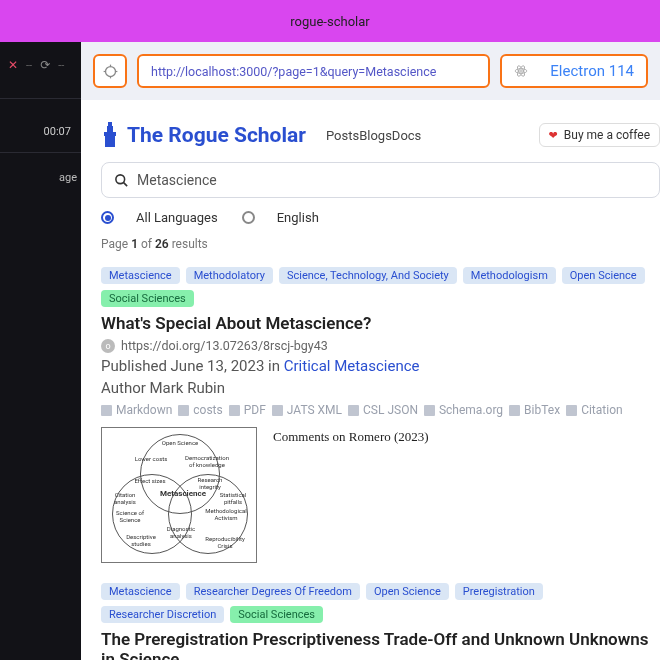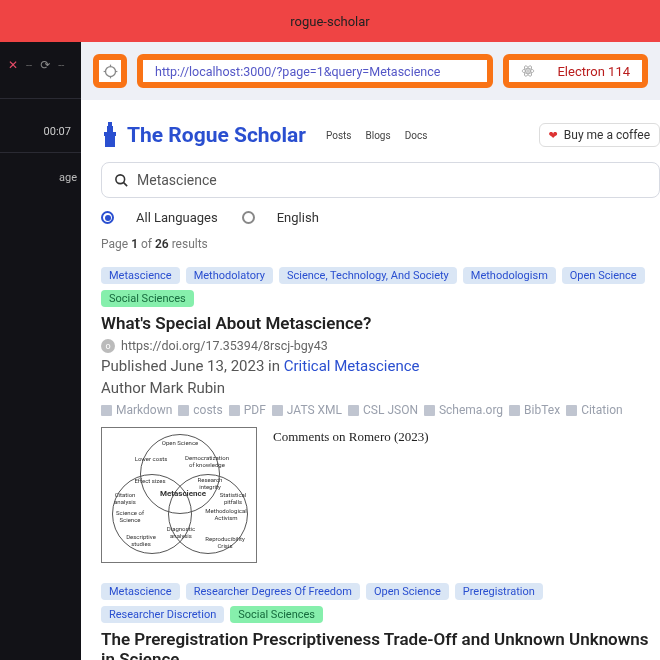--- a/index.html
+++ b/index.html
@@ -1,40 +1,40 @@
 <!DOCTYPE html>
 <html><head>
 <meta charset="utf-8">
 <style>
   * { box-sizing: border-box; margin: 0; padding: 0; }
   body { font-family: -apple-system, BlinkMacSystemFont, "Segoe UI", Roboto, sans-serif; width: 660px; height: 660px; overflow: hidden; background: #000; font-size: 13px; }
   .frame { width: 660px; height: 660px; background: #000; position: relative; }
-  .titlebar { position: absolute; top: 0; left: 0; right: 0; height: 42px; background: #ef4444; display: flex; align-items: center; justify-content: center; color: #222; font-size: 13px; }
+  .titlebar { position: absolute; top: 0; left: 0; right: 0; height: 42px; background: #d946ef; display: flex; align-items: center; justify-content: center; color: #222; font-size: 13px; }
   .dark-sidebar { position: absolute; left: 0; top: 42px; width: 81px; bottom: 0; background: #121217; color: #ddd; font-size: 11px; }
   .dark-sidebar .close-row { display: flex; align-items: center; gap: 6px; padding: 16px 8px; }
   .dark-sidebar .x { color: #e74c68; font-size: 12px; }
   .dark-sidebar .reload { color: #888; font-size: 12px; }
   .dark-sidebar .sep { color: #666; font-size: 11px; padding: 0 2px; }
   .dark-sidebar .timer { text-align: right; padding: 26px 10px 0 0; color: #ccc; font-size: 11px; margin-left: 14px; }
   .dark-sidebar .divline { border-top: 1px solid #2a2a33; margin: 10px 0 0 0; }
   .dark-sidebar .sidelabel { padding: 18px 4px 0 4px; color: #bbb; font-size: 11px; text-align: right; }
   .content-area { position: absolute; left: 81px; top: 42px; right: 0; bottom: 0; background: #eef0f6; }
   .urlbar-row { display: flex; align-items: center; gap: 10px; padding: 12px 12px; }
-  .target-btn, .url-field, .electron-btn { background: #fff; border: 6px solid #f97316; border-radius: 6px; height: 34px; display: flex; align-items: center; }
+  .target-btn, .url-field, .electron-btn { background: #fff; border: 2px solid #f97316; border-radius: 6px; height: 34px; display: flex; align-items: center; }
   .target-btn { width: 34px; justify-content: center; color: #888; }
   .url-field { flex: 1; padding: 0 12px; color: #5457c7; font-size: 12.5px; }
-  .electron-btn { padding: 0 12px; color: #b91c1c; gap: 22px; font-size: 13px; }
+  .electron-btn { padding: 0 12px; color: #3b82f6; gap: 22px; font-size: 15px; }
   .gear-icon { color: #aaa; }
   .page-viewport { position: absolute; left: 81px; top: 100px; right: 0; bottom: 0; background: #fff; padding: 22px 0 0 20px; overflow: hidden; }
   .site-header { display: flex; align-items: center; gap: 20px; }
   .brand { display: flex; align-items: center; gap: 8px; }
   .brand-mark { width: 18px; height: 26px; position: relative; }
   .brand-mark svg { display: block; }
   .brand-title { color: #2a4fd0; font-weight: 700; font-size: 21px; }
-  .nav-links { display: flex; gap: 14px; color: #444; font-size: 10px; }
+  .nav-links { display: flex; color: #444; font-size: 13px; }
   .spacer { flex: 1; }
   .coffee-btn { display: flex; align-items: center; gap: 6px; border: 1px solid #ddd; border-radius: 6px; padding: 4px 9px; font-size: 12px; color: #333; }
   .coffee-heart { color: #d33; font-size: 11px; }
   .search-row { margin-top: 14px; display: flex; align-items: center; }
   .search-box { flex: 1; border: 1px solid #d7dae2; border-radius: 8px; height: 36px; display: flex; align-items: center; gap: 8px; padding: 0 12px; color: #555; font-size: 14px; }
   .mag { color: #333; }
   .radio-row { display: flex; align-items: center; gap: 24px; margin-top: 12px; font-size: 13px; color: #333; }
   .radio { display: flex; align-items: center; gap: 22px; }
   .radio .dot { width: 13px; height: 13px; border-radius: 50%; border: 2px solid #2a4fd0; display: flex; align-items: center; justify-content: center; }
   .radio .dot.inner::after { content: ""; width: 6px; height: 6px; border-radius: 50%; background: #2a4fd0; }
@@ -165,21 +165,21 @@
         <span class="tag">Metascience</span>
         <span class="tag">Methodolatory</span>
         <span class="tag">Science, Technology, And Society</span>
         <span class="tag">Methodologism</span>
         <span class="tag">Open Science</span>
         <span class="tag green">Social Sciences</span>
       </div>
       <div class="result-title">What's Special About Metascience?</div>
       <div class="doi-row">
         <span class="doi-badge">o</span>
-        <span>https://doi.org/17.35394/8rscj-bgy43</span>
+        <span>https://doi.org/13.07263/8rscj-bgy43</span>
       </div>
       <div class="meta-line">
         <span>Published </span><span>June 13, 2023</span><span> in </span><a>Critical Metascience</a>
       </div>
       <div class="meta-line">
         <span>Author </span><span>Mark Rubin</span>
       </div>
       <div class="format-row">
         <span>
             <i class="fmt-icon"></i>

